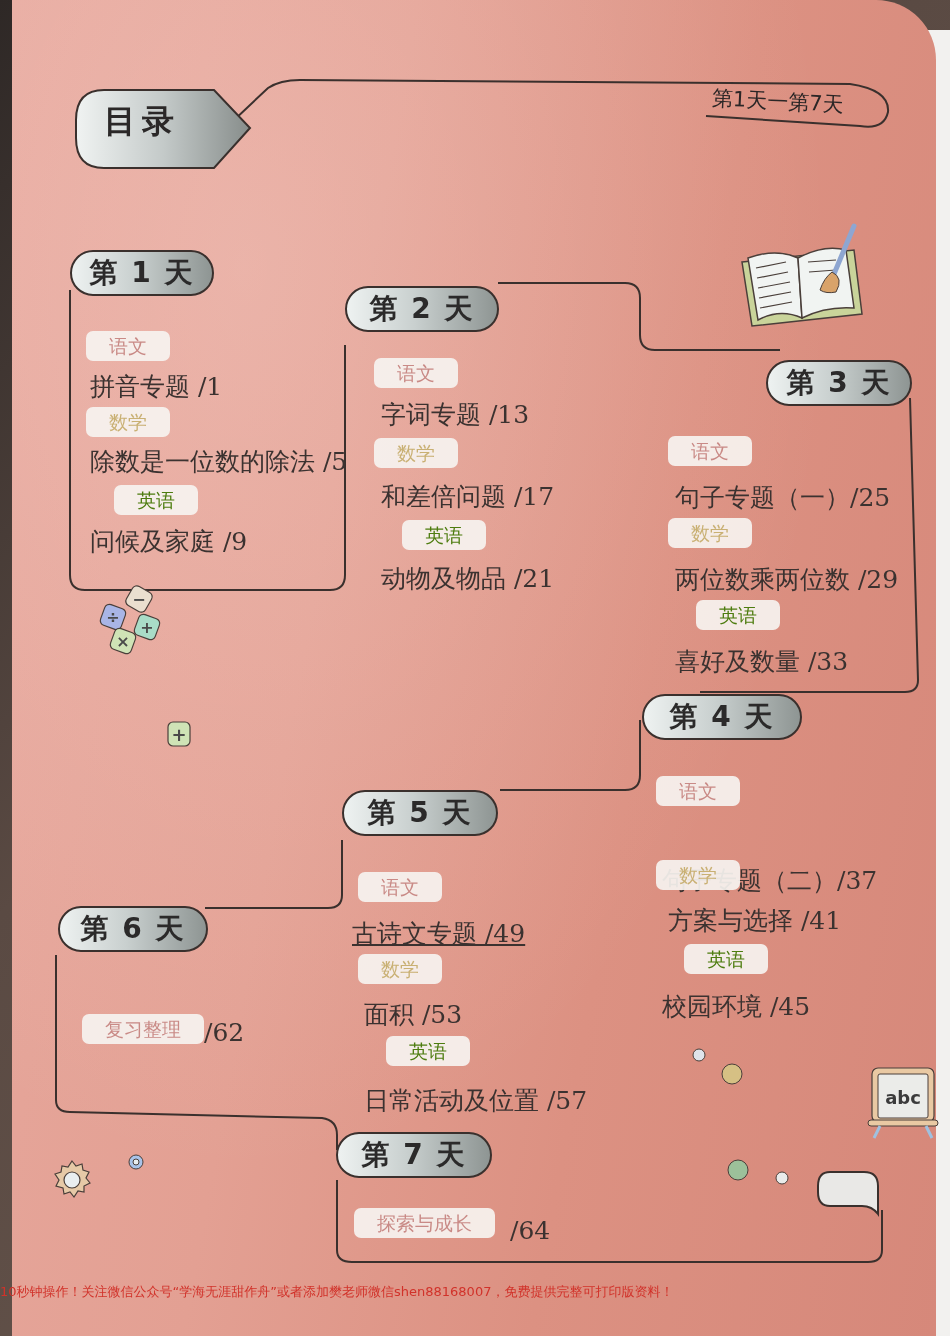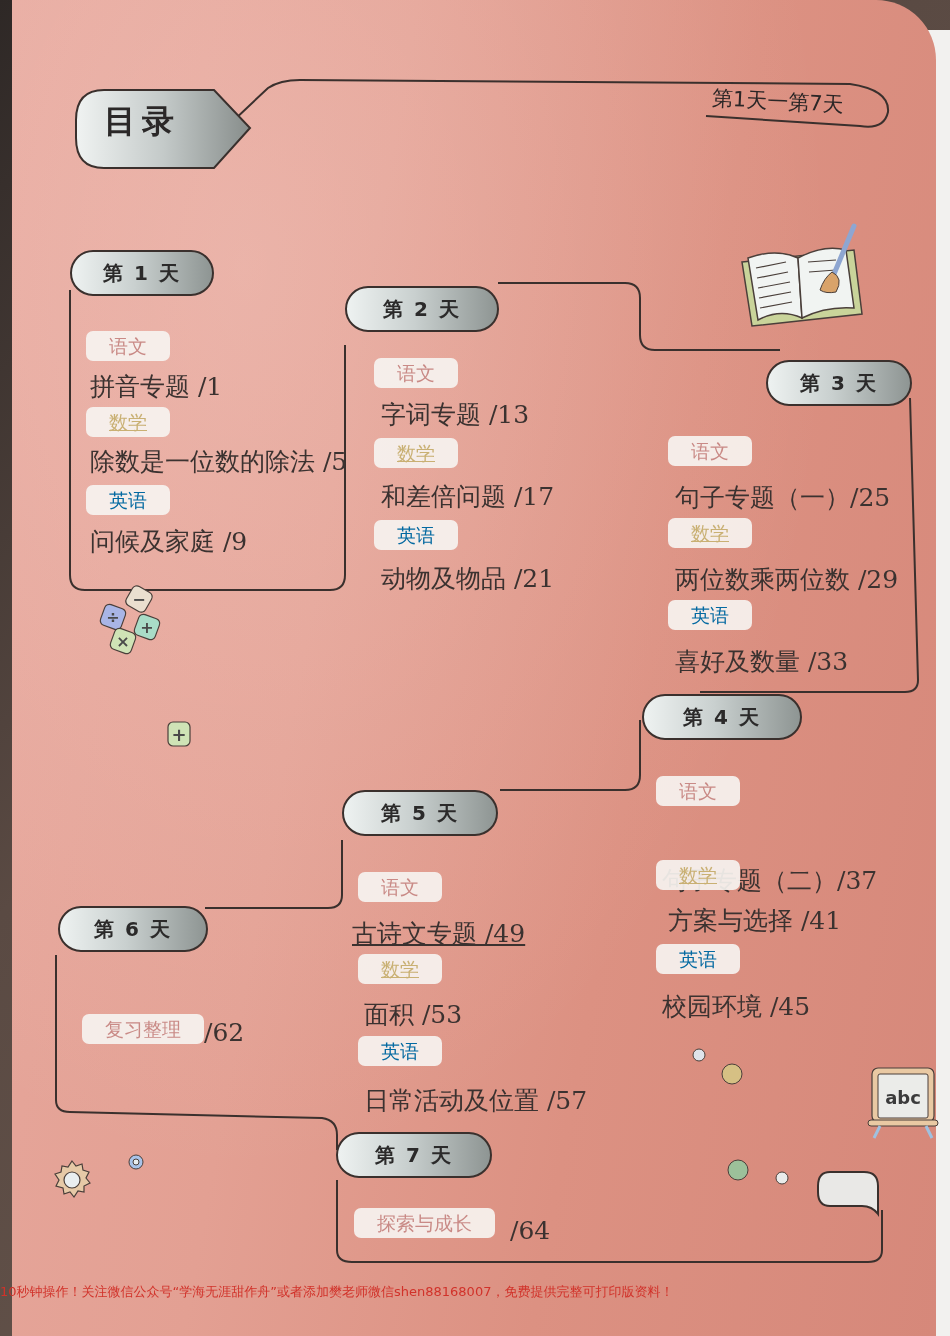--- a/index.html
+++ b/index.html
@@ -8,28 +8,28 @@
   .bg-white{position:absolute;right:0;top:30px;width:30px;height:1306px;background:#f2f1ef;}
   .page{position:absolute;left:12px;top:0;width:924px;height:1336px;
         background:linear-gradient(100deg,#e7a89d 0%,#e3a093 35%,#dc9182 65%,#d6887a 100%);
         border-radius:0 60px 0 0;}
   .page::after{content:"";position:absolute;left:0;top:0;right:0;bottom:0;
         background:radial-gradient(ellipse at 25% 20%,rgba(255,230,225,0.25),transparent 60%);pointer-events:none;}
   svg.lines{position:absolute;left:0;top:0;}
   .pill{position:absolute;height:46px;border:2px solid #3a302d;border-radius:24px;
         background:linear-gradient(90deg,#eef2f1 0%,#c9d0cf 45%,#8e9593 100%);
         display:flex;align-items:center;justify-content:center;box-sizing:border-box;}
-  .pill span{font-family:"DejaVu Sans",sans-serif;font-weight:bold;font-size:20px;color:#2b2a2a;letter-spacing:2px;}
+  .pill span{font-family:"DejaVu Sans",sans-serif;font-weight:bold;font-size:28px;color:#2b2a2a;letter-spacing:2px;}
   .title-text{position:absolute;left:104px;top:100px;font-weight:bold;font-size:32px;color:#2b2828;letter-spacing:6px;font-family:"DejaVu Sans",sans-serif;}
   .range{position:absolute;left:712px;top:84px;font-size:21px;color:#2b2626;font-family:"DejaVu Sans",sans-serif;transform:rotate(3deg);transform-origin:left center;}
   .tag{position:absolute;height:30px;padding:0 23px;border-radius:7px;background:rgba(246,243,240,0.92);
        font-size:19px;line-height:30px;font-family:"DejaVu Sans",sans-serif;}
   .tag.cn{color:#c98a86;}
-  .tag.math{color:#c9b073;text-decoration:underline;}
-  .tag.en{color:#0369a1;}
+  .tag.math{color:#c9b073;}
+  .tag.en{color:#4d7c0f;margin-left:28px;}
   .tag.rev{color:#c98a86;}
   .item{position:absolute;font-family:"DejaVu Serif",serif;font-size:25px;color:#3b3230;white-space:nowrap;}
   .footer{position:absolute;left:0;top:1283px;width:950px;text-align:left;font-size:13px;color:#d1322a;font-family:"DejaVu Sans",sans-serif;}
 </style>
 </head>
 <body>
 
 <div class="bg-dark"></div>
 <div class="bg-white"></div>
 

